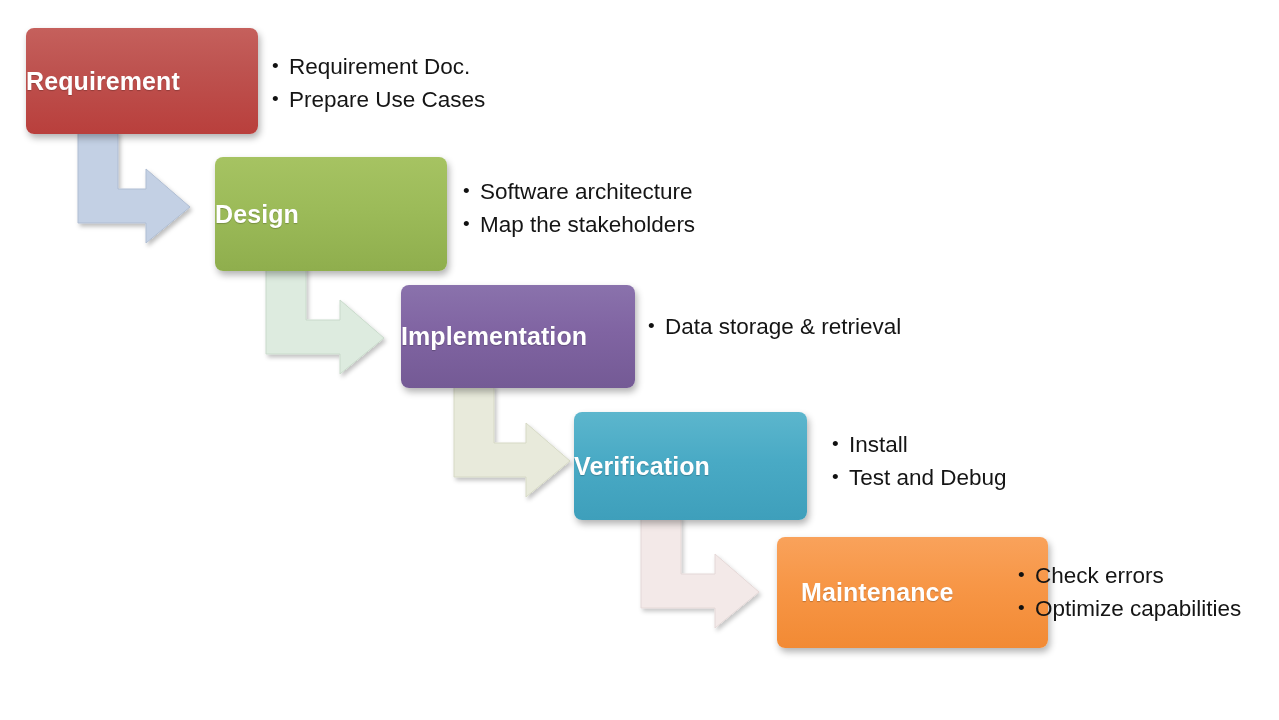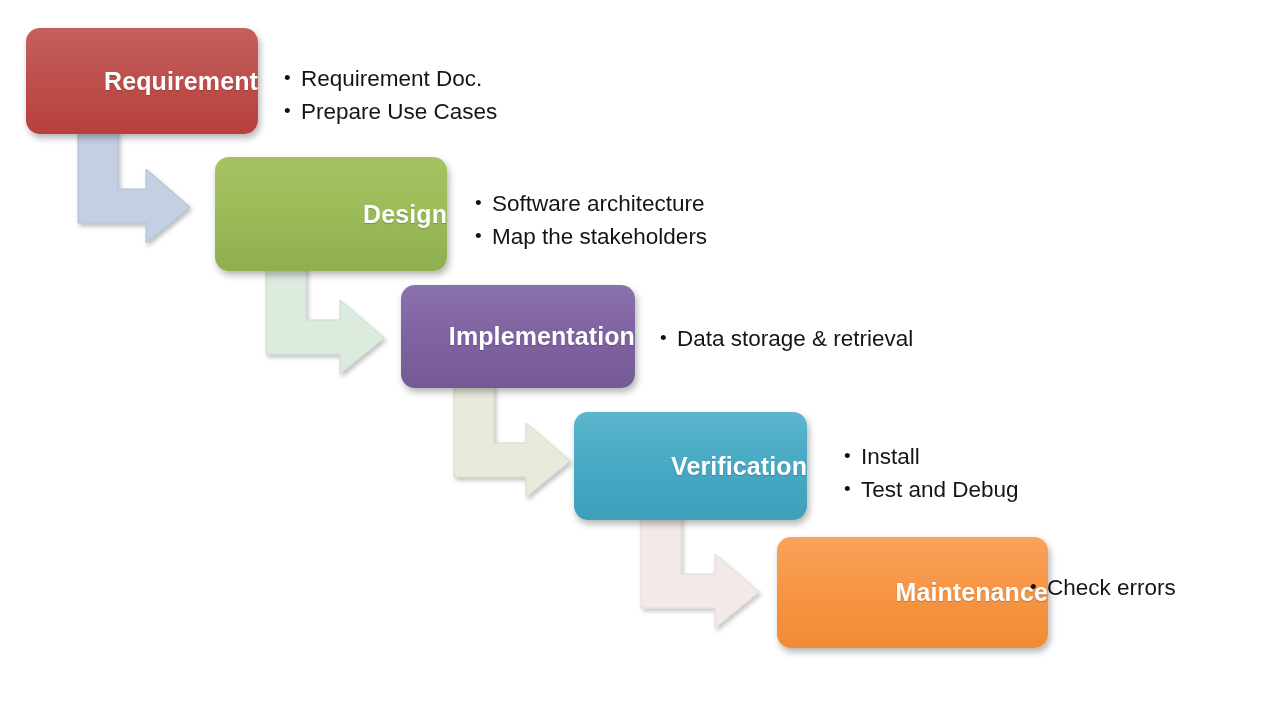--- a/index.html
+++ b/index.html
@@ -17,25 +17,25 @@
   #canvas {
     position: relative;
     width: 1279px;
     height: 720px;
     background: #ffffff;
   }
 
   
   .stage-box {
     position: absolute;
-    border-radius: 14px;
+    border-radius: 8px;
     box-shadow: 2px 4px 7px rgba(0,0,0,0.30);
     display: flex;
     align-items: center;
-    justify-content: flex-end;
+    justify-content: flex-start;
     box-sizing: border-box;
   }
   .stage-label {
     color: #ffffff;
     font-weight: bold;
     font-size: 25px;
     letter-spacing: 0.1px;
     text-align: center;
     text-shadow: 0 1px 1px rgba(0,0,0,0.22);
     white-space: nowrap;
@@ -60,21 +60,21 @@
   }
   .box-maintenance {
     left: 777px; top: 537px; width: 271px; height: 111px;
     background: linear-gradient(180deg, #f9a25b 0%, #f79646 45%, #f28a34 100%);
     padding-left: 24px;
   }
 
   
   .bullet-list {
     position: absolute;
-    margin: 12px;
+    margin: 0;
     padding: 0;
     list-style: none;
     color: #151515;
     font-size: 22.5px;
     line-height: 33px;
     white-space: nowrap;
   }
   .bullet-list li {
     position: relative;
     padding-left: 17px;
@@ -186,15 +186,16 @@
   <ul class="bullet-list list-verification">
     <li>Install</li>
     <li>Test and Debug</li>
   </ul>
 
   <div class="stage-box box-maintenance">
     <span class="stage-label">Maintenance</span>
   </div>
   <ul class="bullet-list list-maintenance">
     <li>Check errors</li>
+    <li>Optimize capabilities</li>
   </ul>
 
 </div>
 
 </body></html>

